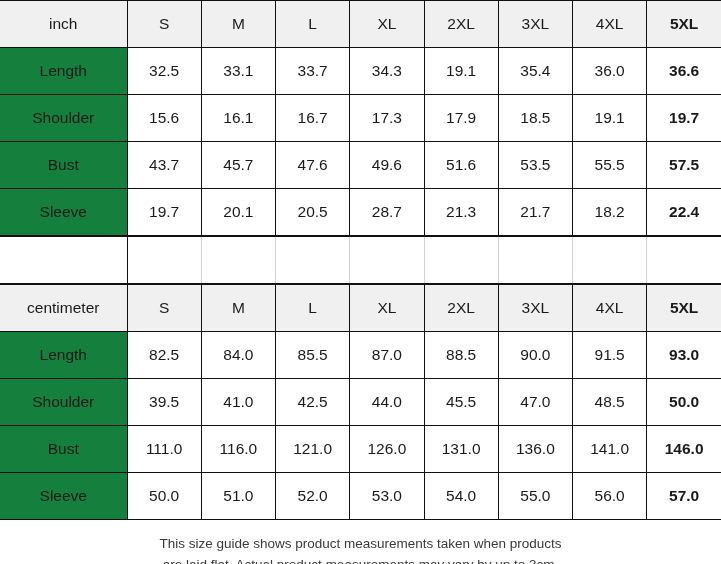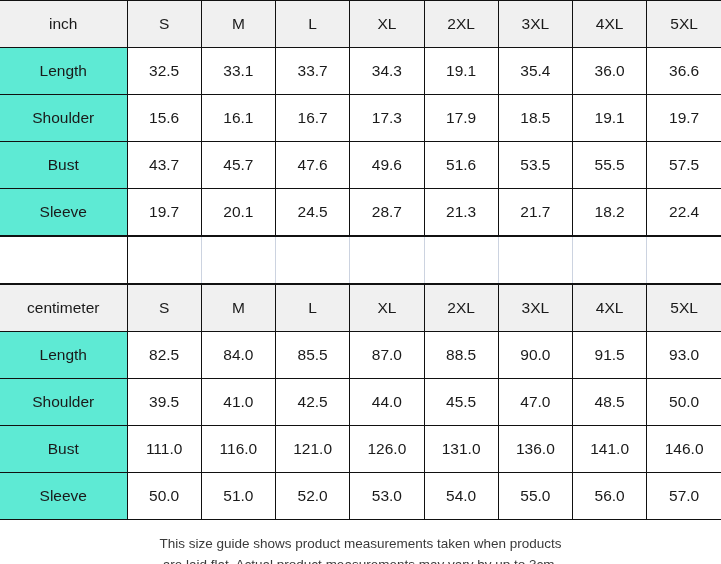--- a/index.html
+++ b/index.html
@@ -44,27 +44,27 @@
   }
 
   
   table.size-table tr.header-row td {
     background: #f0f0f0;
     font-size: 15.5px;
   }
 
   
   table.size-table td.row-label {
-    background: #5eead4;
+    background: #15803d;
     font-size: 15.5px;
   }
 
   
   table.size-table td:first-child { border-left: none; }
-  table.size-table td:last-child  { border-right: none; }
+  table.size-table td:last-child  { border-right: none; font-weight: bold; }
 
   
   table.spacer-table {
     width: 721px;
     border-collapse: collapse;
     table-layout: fixed;
   }
   table.spacer-table col.label-col { width: 127px; }
   table.spacer-table col.data-col  { width: 74.25px; }
   table.spacer-table td {
@@ -157,21 +157,21 @@
         <td>51.6</td>
         <td>53.5</td>
         <td>55.5</td>
         <td>57.5</td>
       </tr>
 
       <tr>
         <td class="row-label">Sleeve</td>
         <td>19.7</td>
         <td>20.1</td>
-        <td>24.5</td>
+        <td>20.5</td>
         <td>28.7</td>
         <td>21.3</td>
         <td>21.7</td>
         <td>18.2</td>
         <td>22.4</td>
       </tr>
     </tbody>
   </table>
 
   <table class="spacer-table">

